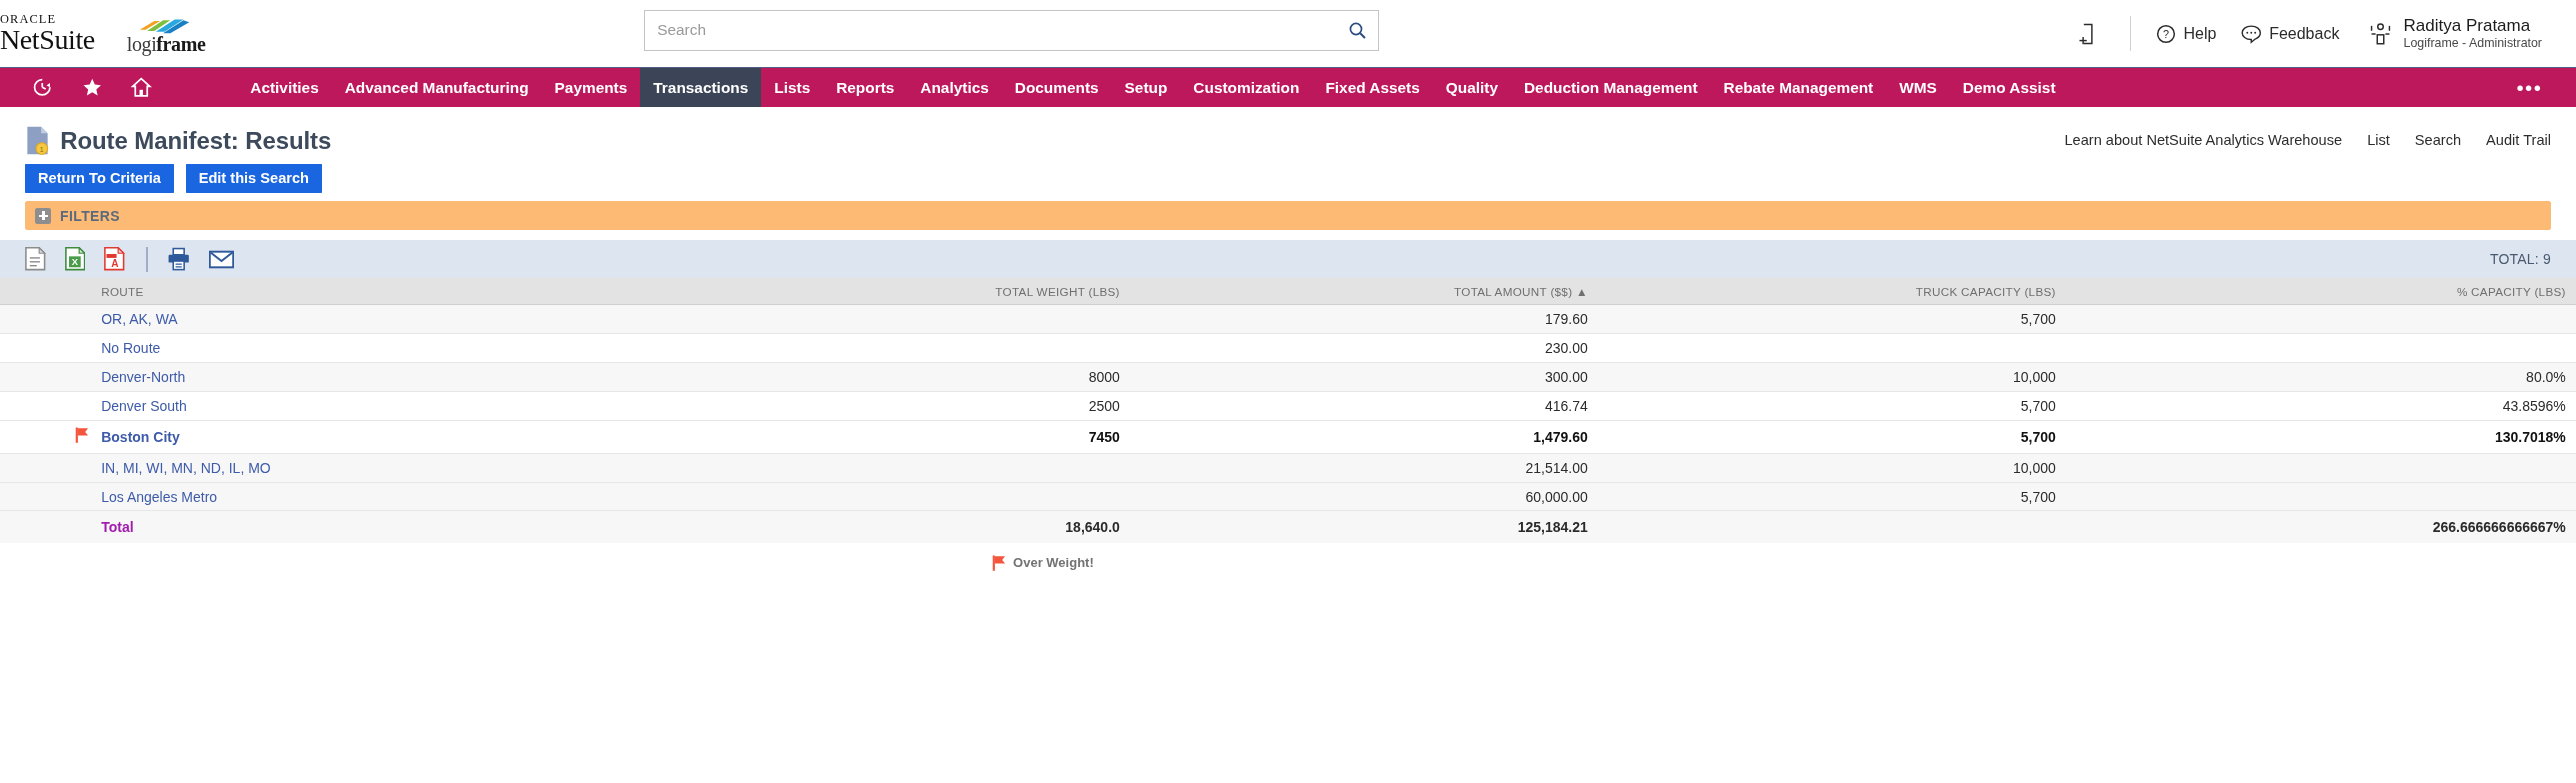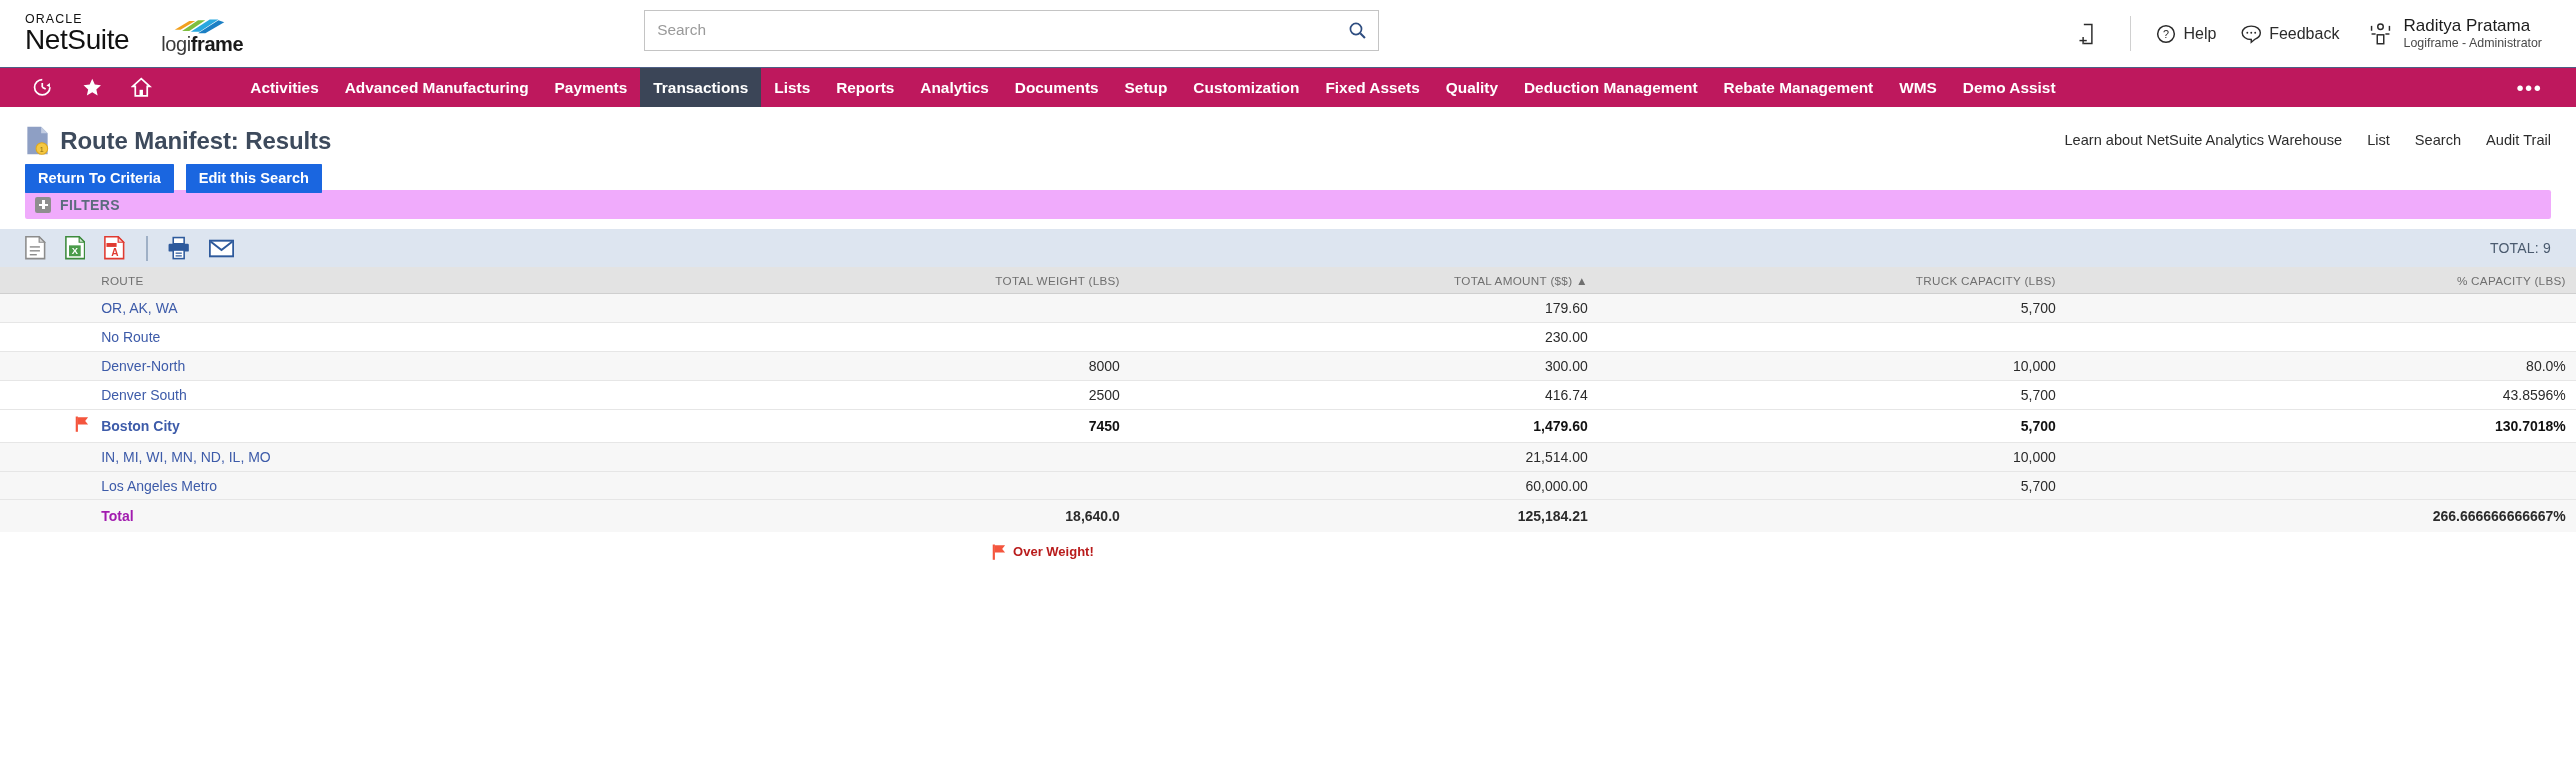--- a/index.html
+++ b/index.html
@@ -15,21 +15,21 @@
   .topbar {
     height: 67px;
     background: #ffffff;
     display: flex;
     align-items: center;
     position: relative;
   }
   .brand {
     display: flex;
     align-items: flex-end;
-    margin-left: 25px;
+    font-family: Liberation Serif, serif;
   }
   .oracle-word {
     font-size: 12.4px;
     letter-spacing: 1.1px;
     color: #111;
     font-weight: 400;
     line-height: 1;
     margin-bottom: 1.5px;
   }
   .netsuite-word {
@@ -153,22 +153,22 @@
     right: 25px; top: 25px;
     display: flex; align-items: center;
   }
   .title-links a {
     color: #2d2d2d; font-size: 14.6px; text-decoration: none;
     margin-left: 25px; cursor: pointer;
   }
 
   
   .filters-bar {
-    margin: 1px 25px 0 25px;
-    background: #f0abfc;
+    margin: 12px 25px 0 25px;
+    background: #fdba74;
     height: 29px;
     display: flex; align-items: center;
     padding-left: 10.2px;
     border-radius: 2.2px;
   }
   .plus-box {
     width: 16px; height: 16px; background: #8e8e8e;
     border-radius: 2.2px; position: relative; margin-right: 8.8px;
   }
   .plus-box::before, .plus-box::after {
@@ -241,21 +241,21 @@
   .col-flag { width: 91px; }
   .flag-cell { text-align: right; padding-right: 0 !important; }
 
   
   .legend {
     margin-top: 10.2px;
     display: flex; align-items: center;
     padding-left: 992px;
   }
   .legend-text {
-    font-size: 13px; font-weight: 700; color: #b91c1c; margin-left: 5.1px;
+    font-size: 13px; font-weight: 700; color: #737373; margin-left: 5.1px;
   }
 </style>
 </head>
 <body>
 
 <div class="topbar">
 
   <div class="brand">
     <div>
       <div class="oracle-word">ORACLE</div>

